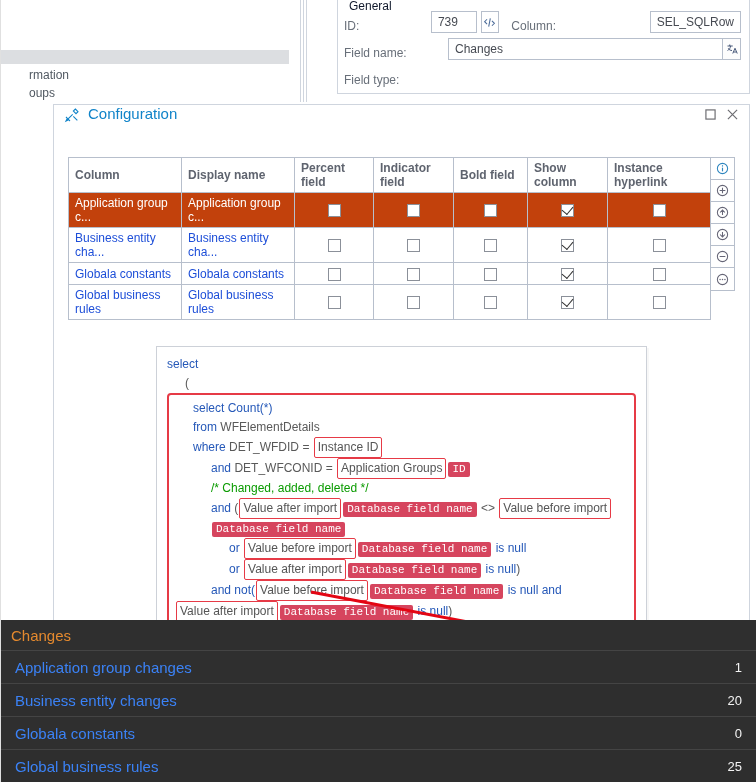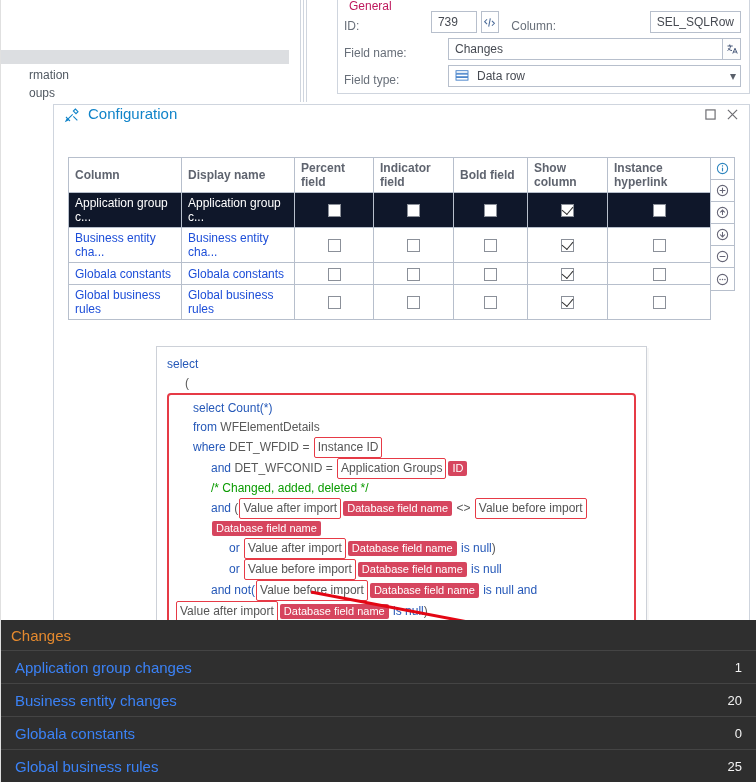--- a/index.html
+++ b/index.html
@@ -23,21 +23,21 @@
   .topwrap{position:absolute;left:0;top:0;right:0;height:108px}
   .left-col{position:absolute;left:0;top:0;width:307px;height:105px}
   .left-col .bar{position:absolute;left:0;top:50px;width:288px;height:14px;background:#dcdee1}
   .left-tree{position:absolute;left:28px;top:66px;line-height:18px;color:#515962;font-size:12px}
   .left-vsep{position:absolute;left:299px;top:0;width:8px;height:102px;display:flex}
   .left-vsep .b1{width:1px;background:var(--bd2);margin-right:2px}
   .left-vsep .b2{width:1px;background:var(--bd2);margin-right:2px}
   .left-vsep .b3{width:1px;background:var(--bd2)}
   .right-col{position:absolute;left:324px;top:0;right:0;height:108px;padding:0 6px 0 12px}
   .right-inner{border:1px solid var(--bd2);border-top:none;padding:6px 0 6px 0}
-  .fieldset-label{position:absolute;left:344px;top:-1px;background:#fff;padding:0 4px;color:#be185d;font-size:12px}
+  .fieldset-label{position:absolute;left:344px;top:-1px;background:#fff;padding:0 4px;color:#0f172a;font-size:12px}
   .form-row{display:flex;align-items:flex-end;height:27px;padding:0 8px 0 6px}
   .form-label{width:104px;color:#686f79}
   .form-label.wide{width:156px;display:flex;align-items:center;gap:4px}
   .txtbox{border:1px solid var(--bd);height:22px;padding:0 6px;background:#fff;color:#464a52;display:flex;align-items:center}
   .tb-id{width:52px}
   .tb-col{flex:1;margin-left:8px}
   .tb-fname{flex:1}
   .icon-btn{width:22px;height:22px;border:1px solid var(--bd);display:flex;align-items:center;justify-content:center;margin-left:4px;background:#fff}
   .side-btn{width:18px;height:22px;border:1px solid var(--bd);border-left:none;display:flex;align-items:center;justify-content:center;background:#fdfdfd;font-size:10px;color:#4a4f57}
   .combo{flex:1;border:1px solid var(--bd);height:22px;display:flex;align-items:center;position:relative;background:#fff}
@@ -51,37 +51,37 @@
   .cfg-header .ic{width:20px;height:20px;color:var(--blue);display:flex;align-items:center;justify-content:center;margin-right:6px}
   .cfg-header .title{font-size:15px;color:var(--blue)}
   .cfg-header .spacer{flex:1}
   .cfg-header .win-btn{width:18px;height:18px;color:#6d6d72;display:flex;align-items:center;justify-content:center;margin-left:4px;font-size:12px}
 
   .cfg-body{padding:14px 14px 10px 14px}
   .tbl-wrap{display:flex;align-items:flex-start}
   .tbl{border:1px solid var(--bd);border-collapse:collapse;flex:1}
   .tbl th,.tbl td{border:1px solid var(--bd);padding:3px 6px;height:22px;vertical-align:middle}
   .tbl th{background:#fff;color:#5f646f;font-weight:700;text-align:left}
-  .tbl tr.sel td{background:#0f172a;color:#fff}
+  .tbl tr.sel td{background:#c2410c;color:#fff}
   .tbl td.muted{color:#1d4ed8}
   .chk{display:inline-block;width:13px;height:13px;border:1px solid #8b9099;background:#fff;position:relative;vertical-align:middle}
   .chk.on::after{content:"";position:absolute;left:2px;top:-1px;width:6px;height:9px;border-right:1.5px solid #333;border-bottom:1.5px solid #333;transform:rotate(40deg)}
   .stack{width:24px;border:1px solid var(--bd);border-left:none}
   .stack .cell{height:22px;border-bottom:1px solid var(--bd);display:flex;align-items:center;justify-content:center;color:#3d7297}
   .stack .cell:last-child{border-bottom:none}
   .stack svg{width:13px;height:13px}
 
   
   .sql-card{margin:26px 88px 0 88px;border:1px solid #cdd1d8;background:#fff;position:relative;box-shadow:2px 2px 0 rgba(0,0,0,.03)}
   .sql-inner{padding:8px 10px 10px 10px;font-family:Consolas,monospace;font-size:12px;line-height:19px;color:var(--code)}
   .sql-hl{border:2px solid var(--hl);border-radius:4px;padding:4px 6px}
   .kw{color:#2558b8}
   .cm{color:#0a9b00}
   .token{display:inline-block;border:1px solid var(--hl);border-radius:2px;padding:0 3px;margin:0 1px;color:#555}
-  .badge{display:inline-block;background:var(--badge);color:#fff;border-radius:2px;padding:0 4px;margin:0 1px;font-family:Liberation Sans, sans-serif;font-size:11px;line-height:15px}
+  .badge{display:inline-block;background:var(--badge);color:#fff;border-radius:2px;padding:0 4px;margin:0 1px;font-family:Liberation Mono, monospace;font-size:11px;line-height:15px}
   .ind1{padding-left:18px}
   .ind2{padding-left:36px}
   .ind3{padding-left:54px}
 
   
   .arrow-svg{position:absolute;left:0;top:0;pointer-events:none}
 
   
   .results{position:absolute;left:0;right:0;bottom:0;background:var(--dark);color:#e6e6e6}
   .results .hdr{height:30px;display:flex;align-items:center;padding:0 10px;background:var(--dark)}
@@ -130,31 +130,20 @@
           <div class="form-label">Field name:</div>
           <div class="txtbox tb-fname">Changes</div>
           <div class="side-btn">
             <svg width="12" height="12" viewBox="0 0 16 16">
                 <path fill="none" stroke="#374a6d" stroke-width="1.2" d="M2 4h7M5 2v2M6 4c0 3-2 5-4 6M3 7c1 2 3 3 5 3M9 14l3-7 3 7M10 12h4"></path>
               </svg>
           </div>
         </div>
         <div class="form-row">
           <div class="form-label">Field type:</div>
-          <div class="combo">
-            <span class="ic">
-              <svg width="14" height="12" viewBox="0 0 16 14">
-                  <rect x="1" y="2" width="14" height="3" fill="none" stroke="#3777c5"></rect>
-                  <rect x="1" y="6" width="14" height="3" fill="none" stroke="#3777c5"></rect>
-                  <rect x="1" y="10" width="14" height="3" fill="none" stroke="#3777c5"></rect>
-                </svg>
-            </span>
-            <span class="lbl">Data row</span>
-            <span class="dd">▾</span>
-          </div>
         </div>
       </div>
     </div>
   </div>
 
   <div class="cfg-panel">
     <div class="cfg-header">
       <span class="ic">
         <svg width="16" height="16" viewBox="0 0 24 24">
             <path fill="none" stroke="#1184c9" stroke-width="1.6" d="m5 19 8-8M17 3l4 4-3 3-4-4zM3 15l2 2-2 4 4-2 2 2M14 14l6 6"></path>
@@ -283,22 +272,22 @@
         <div class="sql-inner">
           <div><span class="kw">select</span></div>
           <div class="ind1"><span>(</span></div>
           <div class="sql-hl">
             <div class="ind1"><span class="kw">select</span> <span class="kw">Count(*)</span></div>
             <div class="ind1"><span class="kw">from</span> <span>WFElementDetails</span></div>
             <div class="ind1"><span class="kw">where</span> <span>DET_WFDID</span> <span>=</span> <span class="token">Instance ID</span></div>
             <div class="ind2"><span class="kw">and</span> <span>DET_WFCONID</span> <span>=</span> <span class="token">Application Groups</span><span class="badge">ID</span></div>
             <div class="ind2"><span class="cm">/* Changed, added, deleted */</span></div>
             <div class="ind2"><span class="kw">and</span> (<span class="token">Value after import</span><span class="badge">Database field name</span> <span>&lt;&gt;</span> <span class="token">Value before import</span><span class="badge">Database field name</span></div>
+            <div class="ind3"><span class="kw">or</span> <span class="token">Value before import</span><span class="badge">Database field name</span> <span class="kw">is null</span></div>
             <div class="ind3"><span class="kw">or</span> <span class="token">Value after import</span><span class="badge">Database field name</span> <span class="kw">is null</span>)</div>
-            <div class="ind3"><span class="kw">or</span> <span class="token">Value before import</span><span class="badge">Database field name</span> <span class="kw">is null</span></div>
             <div class="ind2"><span class="kw">and not(</span><span class="token">Value before import</span><span class="badge">Database field name</span> <span class="kw">is null and</span></div>
             <div><span class="token">Value after import</span><span class="badge">Database field name</span> <span class="kw">is null</span>)</div>
           </div>
           <div class="ind1"><span>) as [Application group changes]</span></div>
           <div class="ind1">,</div>
         </div>
       </div>
     </div>
   </div>
 

